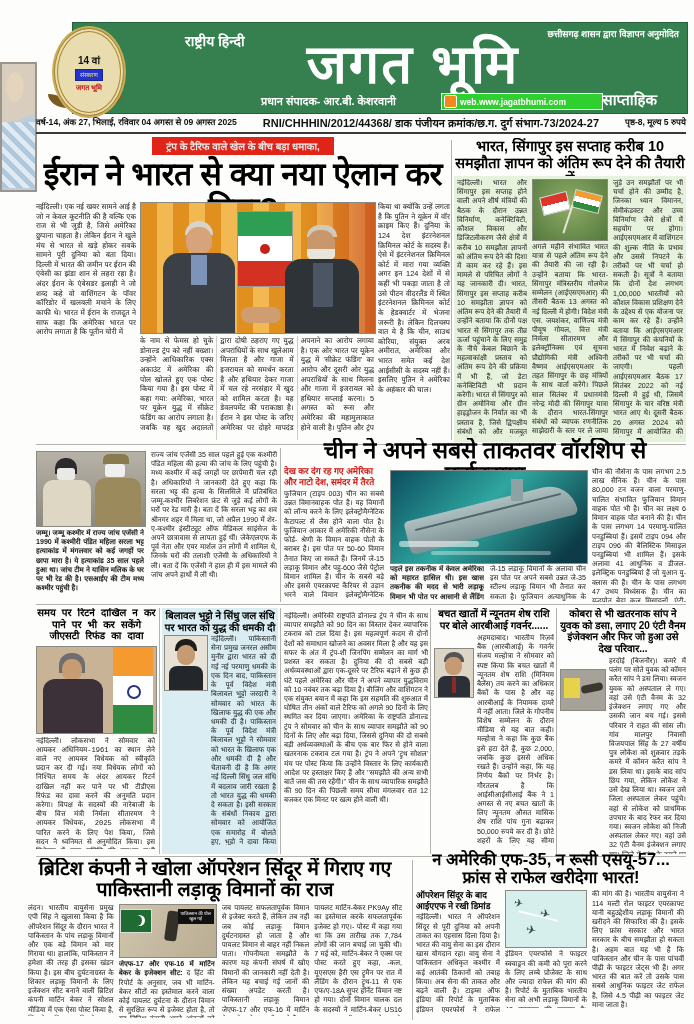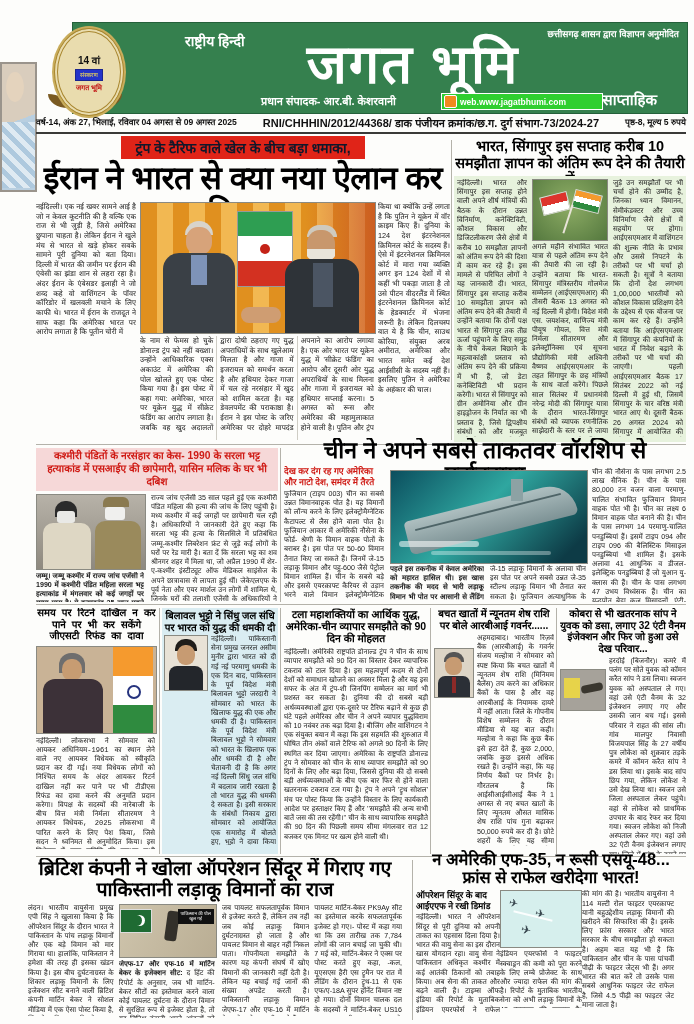--- a/index.html
+++ b/index.html
@@ -47,21 +47,21 @@
   </div>
 
   <div class="abs" style="left:36px;top:112px;width:650px;height:20px;border-bottom:2px solid #3a3a38;display:flex;align-items:center;justify-content:space-between;">
     <span style="font-size:8.6px;font-weight:bold;color:#111;">वर्ष-14, अंक 27,  भिलाई, रविवार 04 अगस्त से 09 अगस्त 2025</span>
     <span style="font-size:11px;font-weight:bold;color:#111;">RNI/CHHHIN/2012/44368/ डाक पंजीयन क्रमांक/छ.ग. दुर्ग संभाग-73/2024-27</span>
     <span style="font-size:8.6px;font-weight:bold;color:#111;">पृष्ठ-8, मूल्य 5 रुपये</span>
   </div>
 
   <div class="abs" style="left:36px;top:136px;width:414px;height:306px;overflow:hidden;">
     <div style="text-align:center;">
-      <span style="display:inline-block;background:#e02418;color:#0f172a;font-weight:bold;font-size:14px;padding:2px 14px;">ट्रंप के टैरिफ वाले खेल के बीच बड़ा धमाका,</span>
+      <span style="display:inline-block;background:#e02418;color:#e5e5e5;font-weight:bold;font-size:10px;padding:2px 14px;">ट्रंप के टैरिफ वाले खेल के बीच बड़ा धमाका,</span>
     </div>
     <div class="hd-center" style="font-size:32px;line-height:1.08;margin-top:2px;letter-spacing:-0.5px;">ईरान ने भारत से क्या नया ऐलान कर दिया?</div>
     <div class="ph" style="left:104px;top:66px;width:234px;height:130px;background:repeating-linear-gradient(90deg,#e0901f 0 16px,#f2b852 16px 32px);">
       <div class="abs" style="right:0;top:0;width:70px;height:100%;background:linear-gradient(90deg,rgba(200,60,30,0) 0,rgba(187,52,35,0.55) 100%);"></div>
       <div class="abs" style="left:96px;top:8px;width:54px;height:74px;border:1px solid #999;background:linear-gradient(180deg,#2e9e52 0 33%,#ffffff 33% 66%,#d33121 66% 100%);">
         <div class="abs" style="left:22px;top:32px;width:10px;height:10px;border-radius:50%;background:#c42217;"></div>
       </div>
       <div class="abs" style="left:18px;top:18px;width:80px;height:112px;">
         <div class="abs" style="left:26px;top:0;width:28px;height:14px;border-radius:14px 14px 0 0;background:#d8d4cc;"></div>
         <div class="abs" style="left:27px;top:6px;width:26px;height:28px;border-radius:45%;background:#d7a37a;"></div>
@@ -95,21 +95,20 @@
         <div class="bt2" style="width:76px;height:194px;margin-top:2px;">अगले महीने संभावित भारत यात्रा से पहले अंतिम रूप देने की तैयारी की जा रही है। उन्होंने बताया कि भारत-सिंगापुर मंत्रिस्तरीय गोलमेज सम्मेलन (आईएसएमआर) की तीसरी बैठक 13 अगस्त को नई दिल्ली में होगी। विदेश मंत्री एस. जयशंकर, वाणिज्य मंत्री पीयूष गोयल, वित्त मंत्री निर्मला सीतारमण और इलेक्ट्रॉनिक्स एवं सूचना प्रौद्योगिकी मंत्री अश्विनी वैष्णव आईएसएमआर के तहत सिंगापुर के छह मंत्रियों के साथ वार्ता करेंगे। पिछले साल सितंबर में प्रधानमंत्री नरेन्द्र मोदी की सिंगापुर यात्रा के दौरान भारत-सिंगापुर संबंधों को व्यापक रणनीतिक साझेदारी के स्तर पर ले जाया गया था। भारत और सिंगापुर के बीच होने वाली बैठक में कौशल विकास से</div>
       </div>
       <div class="bt2" style="width:72px;height:258px;">जुड़े उन समझौतों पर भी चर्चा होने की उम्मीद है, जिनका ध्यान विमानन, सेमीकंडक्टर और उच्च विनिर्माण जैसे क्षेत्रों में सहयोग पर होगा। आईएसएमआर में वाशिंगटन की शुल्क नीति के प्रभाव और उससे निपटने के तरीकों पर भी चर्चा हो सकती है। सूत्रों ने बताया कि दोनों देश लगभग 1,00,000 भारतीयों को कौशल विकास प्रशिक्षण देने के उद्देश्य से एक योजना पर काम कर रहे हैं। उन्होंने बताया कि आईएसएमआर में सिंगापुर की कंपनियों के भारत में निवेश बढ़ाने के तरीकों पर भी चर्चा की जाएगी। पहली आईएसएमआर बैठक 17 सितंबर 2022 को नई दिल्ली में हुई थी, जिसमें सिंगापुर के चार वरिष्ठ मंत्री भारत आए थे। दूसरी बैठक 26 अगस्त 2024 को सिंगापुर में आयोजित की गई थी। अगली आईएसएमआर में दोनों देशों के बीच समग्र व्यापार को बढ़ावा देना भी प्रमुख एजेंडे में शामिल रहने की संभावना है।</div>
     </div>
   </div>
 
   <div class="rule-v" style="left:451px;top:140px;height:300px;"></div>
   <div class="rule-h" style="left:36px;top:444px;width:650px;"></div>
 
   <div class="abs" style="left:36px;top:448px;width:242px;height:154px;overflow:hidden;">
-    <div style="background:#f6d8d8;color:#cf1b15;font-weight:bold;font-size:10.3px;line-height:1.25;text-align:center;padding:2px 3px;">कश्मीरी पंडितों के नरसंहार का केस- 1990 के सरला भट्ट हत्याकांड में एसआईए की छापेमारी, यासिन मलिक के घर भी दबिश</div>
     <div style="display:flex;gap:5px;margin-top:3px;">
       <div style="width:110px;">
         <div class="ph" style="position:relative;width:108px;height:74px;background:linear-gradient(180deg,#b7b2a8,#8e897f);">
           <div class="abs" style="left:18px;top:6px;width:22px;height:16px;border-radius:10px 10px 0 0;background:#2b2b2b;"></div>
           <div class="abs" style="left:20px;top:16px;width:18px;height:12px;background:#e9e9e6;border-radius:3px;"></div>
           <div class="abs" style="left:6px;top:28px;width:48px;height:46px;border-radius:10px 10px 0 0;background:#ded7c4;"></div>
           <div class="abs" style="left:66px;top:2px;width:26px;height:10px;border-radius:6px 6px 0 0;background:#8a7a50;"></div>
           <div class="abs" style="left:68px;top:12px;width:20px;height:13px;background:#f0f0ee;border-radius:3px;"></div>
           <div class="abs" style="left:58px;top:26px;width:46px;height:48px;border-radius:10px 10px 0 0;background:#9a8a5c;"></div>
         </div>
@@ -159,21 +158,20 @@
       <div class="abs" style="left:10px;top:3px;width:22px;height:12px;border-radius:10px 10px 0 0;background:#1f1d1a;"></div>
       <div class="abs" style="left:12px;top:9px;width:18px;height:20px;border-radius:45%;background:#c79b72;"></div>
       <div class="abs" style="left:4px;top:30px;width:34px;height:24px;border-radius:8px 8px 0 0;background:#23262b;"></div>
     </div>
     <div class="bt2" style="height:210px;margin-top:2px;">नईदिल्ली। पाकिस्तानी सेना प्रमुख जनरल असीम मुनीर द्वारा भारत को दी गई नई परमाणु धमकी के एक दिन बाद, पाकिस्तान के पूर्व विदेश मंत्री बिलावल भुट्टो जरदारी ने सोमवार को भारत के खिलाफ युद्ध की एक और धमकी दी है। पाकिस्तान के पूर्व विदेश मंत्री बिलावल भुट्टो ने सोमवार को भारत के खिलाफ एक और धमकी दी है और चेतावनी दी है कि अगर नई दिल्ली सिंधु जल संधि में बदलाव जारी रखता है तो भारत युद्ध की धमकी दे सकता है। इसी सरकार के संबंधों निकाय द्वारा सोमवार को आयोजित एक समारोह में बोलते हुए, भुट्टो ने दावा किया कि भारत ने पाकिस्तान पर हमला किया है और इस मुद्दे पर भारत पर कब्जे का आरोप लगाया। उन्होंने समर्थकों से कहा कि हर पाकिस्तानी युद्ध लड़ने के लिए तैयार है और दावा किया कि पाकिस्तान की सशस्त्र सेनाओं ने भारत को ऐतिहासिक जवाब दिया है। द एक्सप्रेस ट्रिब्यून ने बिलावल के हवाले से कहा, -अगर भारतीय प्रधानमंत्री नरेंद्र मोदी सिंधु पर हमले की योजना बनाते हैं, तो वह हमारी ऐतिहासिक, हमारी संस्कृति और हमारी सभ्यता पर हमला करते हैं। 22 अप्रैल को पहलगाम में हुए आतंकवादी हमले, जिसमें 26 लोग मारे गए थे, के बाद भारत ने 1960 के समझौते को निलंबित कर दिया था।</div>
   </div>
 
   <div class="rule-v" style="left:280px;top:608px;height:246px;"></div>
 
   <div class="abs" style="left:284px;top:608px;width:144px;height:246px;overflow:hidden;">
-    <div class="colhead" style="font-size:10.5px;">टला महाशक्तियों का आर्थिक युद्ध, अमेरिका-चीन व्यापार समझौते को 90 दिन की मोहलत</div>
     <div class="bt2" style="height:196px;margin-top:4px;">नईदिल्ली। अमेरिकी राष्ट्रपति डोनाल्ड ट्रंप ने चीन के साथ व्यापार समझौते को 90 दिन का विस्तार देकर व्यापारिक टकराव को टाल दिया है। इस महत्वपूर्ण कदम से दोनों देशों को समाधान खोजने का अवसर मिला है और यह इस सफर के अंत में ट्रंप-शी जिनपिंग सम्मेलन का मार्ग भी प्रशस्त कर सकता है। दुनिया की दो सबसे बड़ी अर्थव्यवस्थाओं द्वारा एक-दूसरे पर टैरिफ बढ़ाने से कुछ ही घंटे पहले अमेरिका और चीन ने अपने व्यापार युद्धविराम को 10 नवंबर तक बढ़ा दिया है। बीजिंग और वाशिंगटन ने एक संयुक्त बयान में कहा कि इस सहमति की शुरुआत में घोषित तीन अंकों वाले टैरिफ को अगले 90 दिनों के लिए स्थगित कर दिया जाएगा। अमेरिका के राष्ट्रपति डोनाल्ड ट्रंप ने सोमवार को चीन के साथ व्यापार समझौते को 90 दिनों के लिए और बढ़ा दिया, जिससे दुनिया की दो सबसे बड़ी अर्थव्यवस्थाओं के बीच एक बार फिर से होने वाला खतरनाक टकराव टल गया है। ट्रंप ने अपने 'ट्रुथ सोशल' मंच पर पोस्ट किया कि उन्होंने विस्तार के लिए कार्यकारी आदेश पर हस्ताक्षर किए हैं और ''समझौते की अन्य सभी बातें जस की तस रहेंगी।'' चीन के साथ व्यापारिक समझौते की 90 दिन की पिछली समय सीमा मंगलवार रात 12 बजकर एक मिनट पर खत्म होने वाली थी।</div>
   </div>
 
   <div class="rule-v" style="left:430px;top:608px;height:246px;"></div>
 
   <div class="abs" style="left:434px;top:608px;width:120px;height:246px;overflow:hidden;">
     <div class="colhead" style="font-size:10px;">बचत खातों में न्यूनतम शेष राशि पर बोले आरबीआई गवर्नर......</div>
     <div style="margin-top:3px;">
       <div class="ph" style="position:relative;float:left;width:38px;height:48px;margin:14px 3px 2px 0;background:#ddd5c6;">
         <div class="abs" style="left:9px;top:3px;width:20px;height:10px;border-radius:9px 9px 0 0;background:#555;"></div>
@@ -181,21 +179,21 @@
         <div class="abs" style="left:3px;top:27px;width:32px;height:21px;border-radius:7px 7px 0 0;background:#2b2f36;"></div>
         <div class="abs" style="left:17px;top:28px;width:4px;height:16px;background:#8c2a28;"></div>
       </div>
       <div class="bt2" style="height:212px;">अहमदाबाद। भारतीय रिज़र्व बैंक (आरबीआई) के गवर्नर संजय मल्होत्रा ने सोमवार को स्पष्ट किया कि बचत खातों में न्यूनतम शेष राशि (मिनिमम बैलेंस) तय करने का अधिकार बैंकों के पास है और वह आरबीआई के नियामक दायरे में नहीं आता। जिले के गोपनीय विशेष सम्मेलन के दौरान मीडिया से यह बात कही। मल्होत्रा ने कहा कि कुछ बैंक इसे हटा देते हैं, कुछ 2,000, जबकि कुछ इससे अधिक रखते हैं। उन्होंने कहा, कि यह निर्णय बैंकों पर निर्भर है। गौरतलब है कि आईसीआईसीआई बैंक ने 1 अगस्त से नए बचत खातों के लिए न्यूनतम औसत मासिक शेष राशि पांच गुना बढ़ाकर 50,000 रुपये कर दी है। छोटे शहरों के लिए यह सीमा 25,000 रुपये और ग्रामीण क्षेत्रों के लिए 10,000 रुपये कर दी गई है। वहीं, भारतीय स्टेट बैंक (एसबीआई) ने बचत खातों में न्यूनतम बैलेंस न रखने पर पेनाल्टी न लगाने का फैसला किया है।</div>
     </div>
   </div>
 
   <div class="rule-v" style="left:556px;top:608px;height:246px;"></div>
 
   <div class="abs" style="left:560px;top:608px;width:126px;height:246px;overflow:hidden;">
-    <div class="colhead" style="font-size:10px;">कोबरा से भी खतरनाक सांप ने युवक को डसा, लगाए 32 एंटी वैनम इंजेक्शन और फिर जो हुआ उसे देख परिवार...</div>
+    <div class="colhead" style="font-size:10px;">कोबरा से भी खतरनाक सांप ने युवक को डसा, लगाए 20 एंटी वैनम इंजेक्शन और फिर जो हुआ उसे देख परिवार...</div>
     <div style="margin-top:3px;">
       <div class="ph" style="position:relative;float:left;width:44px;height:40px;margin:12px 3px 2px 0;background:#a6a29a;">
         <div class="abs" style="left:3px;top:8px;width:16px;height:20px;background:#e7d34a;"></div>
         <div class="abs" style="left:20px;top:14px;width:22px;height:8px;border-radius:4px;background:#3a372f;transform:rotate(-12deg);"></div>
       </div>
       <div class="bt2" style="height:200px;">हरदोई (बिजनौर)। कमरे में पलंग पर सोते युवक को कॉमन करैत सांप ने डस लिया। स्वजन युवक को अस्पताल ले गए। वहां उसे एंटी वैनम के 32 इंजेक्शन लगाए गए और उसकी जान बच गई। इससे परिवार ने राहत की सांस ली। गांव मालपुर निवासी विजयपाल सिंह के 27 वर्षीय पुत्र लोकेश को शुक्रवार तड़के कमरे में कॉमन करैत सांप ने डस लिया था। इसके बाद सांप छिप गया, लेकिन लोकेश ने उसे देख लिया था। स्वजन उसे जिला अस्पताल लेकर पहुंचे। वहां से लोकेश को प्राथमिक उपचार के बाद रेफर कर दिया गया। स्वजन लोकेश को निजी अस्पताल लेकर गए। वहां उसे 32 एंटी वैनम इंजेक्शन लगाए गए। जिले में सांप के डसने पर कई लोग झाड़ फूंक वालों के पास ले जाते हैं। अगर स्वजन लोकेश को भी किसी वाले के पास ले जाते तो उसकी जान पर बन आती। इस मामले में सर्प मित्र भरत भास्कर ने बताया कि कॉमन करैत सांप कोबरा से भी खतरनाक होता है। इसके जहर में न्यूरोटॉक्सिन होते हैं, इससे तंत्रिका तंत्र प्रभावित होता है। समय पर उपचार नहीं मिलने पर मांसपेशियों की कमजोरी और सांस लेने में दिक्कत के कारण जान जा सकती है।</div>
     </div>
   </div>
 
   <div class="rule-h" style="left:36px;top:856px;width:650px;"></div>
@@ -217,22 +215,22 @@
         </div>
       </div>
       <div class="bt2" style="width:88px;height:112px;">जब पायलट सफलतापूर्वक विमान से इजेक्ट करते हैं, लेकिन तब नहीं जब कोई लड़ाकू विमान दुर्घटनाग्रस्त हो जाता है और पायलट विमान से बाहर नहीं निकल पाता। गोपनीयता समझौते के कारण यह कंपनी संघर्ष में खोए विमानों की जानकारी नहीं देती है। लेकिन यह बचाई गई जानों की संख्या अपडेट करती है। पाकिस्तानी लड़ाकू विमान जेएफ-17 और एफ-16 में मार्टिन बेकर के इजेक्शन सीट लगे हैं। 16 अप्रैल को, कंपनी ने पोस्ट किया, -कल, पाकिस्तानी वायु सेना का एक मिराज V ROSE विमान बेहरी के रास टिब्बा के पास दुर्घटनाग्रस्त हो गया। दोनों</div>
       <div class="bt2" style="width:88px;height:112px;">पायलट मार्टिन-बेकर PK9Ay सीट का इस्तेमाल करके सफलतापूर्वक इजेक्ट हो गए।- पोस्ट में कहा गया था कि उस तारीख तक 7,784 लोगों की जान बचाई जा चुकी थी। 7 मई को, मार्टिन-बेकर ने एक्स पर पोस्ट करते हुए कहा, -कल, यूएसएस हैरी एस ट्रूमैन पर रात में लैंडिंग के दौरान ट्रुथ-11 से एक एफ/ए-18A सुपर हॉर्नेट विमान नष्ट हो गया। दोनों विमान चालक दल के सदस्यों ने मार्टिन-बेकर US16 (NACES) सीट का उपयोग करके सफलतापूर्वक विमान से बाहर निकल लिया।</div>
     </div>
   </div>
 
   <div class="rule-v" style="left:412px;top:860px;height:160px;"></div>
 
   <div class="abs" style="left:416px;top:850px;width:270px;height:174px;overflow:hidden;">
-    <div class="hd-center" style="font-size:16.5px;line-height:1.1;">न अमेरिकी एफ-35, न रूसी एसयू-48... फ्रांस से राफेल खरीदेगा भारत!</div>
-    <div style="display:flex;margin-top:4px;">
+    <div class="hd-center" style="font-size:16.5px;line-height:1.1;">न अमेरिकी एफ-35, न रूसी एसयू-57... फ्रांस से राफेल खरीदेगा भारत!</div>
+    <div style="display:flex;gap:5px;margin-top:4px;">
       <div style="width:84px;">
         <div style="font-weight:bold;font-size:8.8px;line-height:1.2;color:#000;">ऑपरेशन सिंदूर के बाद आईएएफ ने रखी डिमांड</div>
         <div class="bt2" style="height:100px;margin-top:2px;">नईदिल्ली। भारत ने ऑपरेशन सिंदूर से पूरी दुनिया को अपनी ताकत का एहसास दिला दिया है। भारत की वायु सेना का इस दौरान खास योगदान रहा। वायु सेना ने पाकिस्तान अधिकृत कश्मीर में कई आतंकी ठिकानों को तबाह किया। अब सेना की ताकत और बढ़ने वाली है। टाइम्स ऑफ इंडिया की रिपोर्ट के मुताबिक इंडियन एयरफोर्स ने राफेल फाइटर जेट्स की सिफारिश की है। वह अपने बेड़े में और ज्यादा फाइटर जेट शामिल करना चाहती है।</div>
       </div>
       <div style="width:82px;">
         <div class="ph" style="position:relative;width:80px;height:56px;background:#d6efed;">
           <span style="position:absolute;left:8px;top:6px;font-size:11px;color:#39474f;transform:rotate(14deg);">✈</span>
           <span style="position:absolute;left:34px;top:16px;font-size:12px;color:#39474f;transform:rotate(14deg);">✈</span>
           <span style="position:absolute;left:20px;top:32px;font-size:12px;color:#39474f;transform:rotate(14deg);">✈</span>
           <div class="abs" style="left:12px;top:24px;width:40px;height:2px;background:rgba(255,255,255,0.9);transform:rotate(14deg);"></div>

